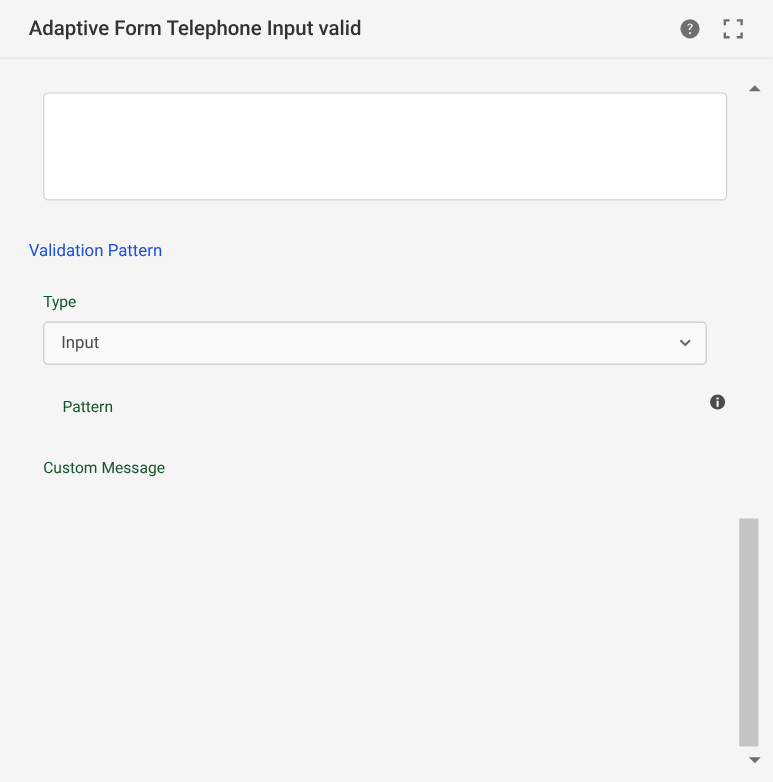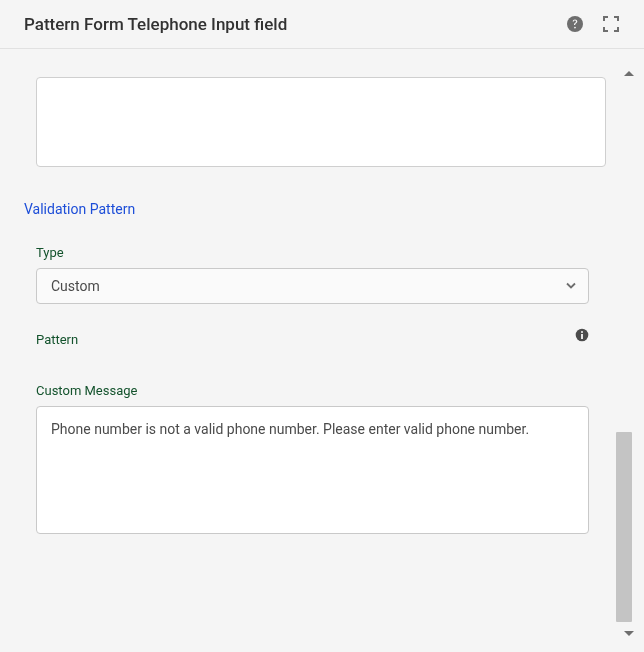--- a/index.html
+++ b/index.html
@@ -105,20 +105,21 @@
       transform: translateY(-50%);
       color: #6e6e6e;
       pointer-events: none;
     }
     .pattern-row {
       display: flex;
       align-items: center;
       justify-content: space-between;
       width: 553px;
       margin-top: 14px;
+      margin-left: 16px;
     }
     .info-icon {
       color: #4b4b4b;
       cursor: pointer;
     }
     .text-input {
       width: 553px;
       height: 36px;
       background: #fff;
       border: 1px solid #c9c9c9;
@@ -161,21 +162,21 @@
       background: #c4c4c4;
       border-radius: 1px;
     }
   </style>
 </head>
 <body>
 
 <div class="panel">
 
   <div class="header">
-    <div class="header-title">Pattern Form Telephone Input field</div>
+    <div class="header-title">Adaptive Form Telephone Input valid</div>
     <div class="header-actions">
       <span class="icon-btn">
         <svg width="18" height="18" viewBox="0 0 18 18" fill="none">
           <circle cx="9" cy="9" r="8" fill="#6e6e6e"></circle>
           <path d="M6.7 6.6c0-1.2 1-2.1 2.3-2.1 1.3 0 2.3 0.8 2.3 1.9 0 0.9-0.5 1.3-1.2 1.9-0.6 0.5-0.9 0.8-0.9 1.5v0.3H8v-0.4c0-1 0.5-1.5 1.1-2 0.6-0.5 0.9-0.8 0.9-1.3 0-0.6-0.5-1-1.1-1-0.7 0-1.1 0.5-1.1 1.1H6.7z M9 13.5c-0.5 0-0.9-0.4-0.9-0.9s0.4-0.9 0.9-0.9 0.9 0.4 0.9 0.9-0.4 0.9-0.9 0.9z" fill="#f5f5f5"></path>
         </svg>
       </span>
       <span class="icon-btn">
         <svg width="18" height="18" viewBox="0 0 18 18" fill="none" stroke="#6e6e6e" stroke-width="2">
           <path d="M2 6 V2 H6"></path>
@@ -197,42 +198,41 @@
 
     <textarea class="top-textarea" style=""></textarea>
 
     <div class="section-heading">Validation Pattern</div>
 
     <div class="field-group">
 
       <div class="field-label">Type</div>
       <div class="select-wrap">
         <div class="select-box">
-          <span>Custom</span>
+          <span>Input</span>
         </div>
         <span class="select-chevron">
           <svg width="12" height="12" viewBox="0 0 12 12">
               <path d="M2 4 L6 8 L10 4" fill="none" stroke="#6e6e6e" stroke-width="1.8"></path>
             </svg>
         </span>
       </div>
 
       <div class="pattern-row">
         <div class="field-label" style="margin-top:14px;">Pattern</div>
         <span class="info-icon">
           <svg width="14" height="14" viewBox="0 0 14 14">
             <circle cx="7" cy="7" r="6.3" fill="#4b4b4b"></circle>
             <circle cx="7" cy="4" r="1" fill="#f5f5f5"></circle>
             <rect x="6.1" y="6" width="1.8" height="5" fill="#f5f5f5"></rect>
           </svg>
         </span>
       </div>
 
       <div class="field-label">Custom Message</div>
-      <textarea class="error-textarea" style="">Phone number is not a valid phone number. Please enter valid phone number.</textarea>
 
     </div>
   </div>
 
   <div class="scrollbar-thumb"></div>
   <span class="scroll-down-arrow">
     <svg width="10" height="10" viewBox="0 0 10 10">
         <path d="M0 3 L5 8 L10 3 Z" fill="#6e6e6e"></path>
       </svg>
   </span>

